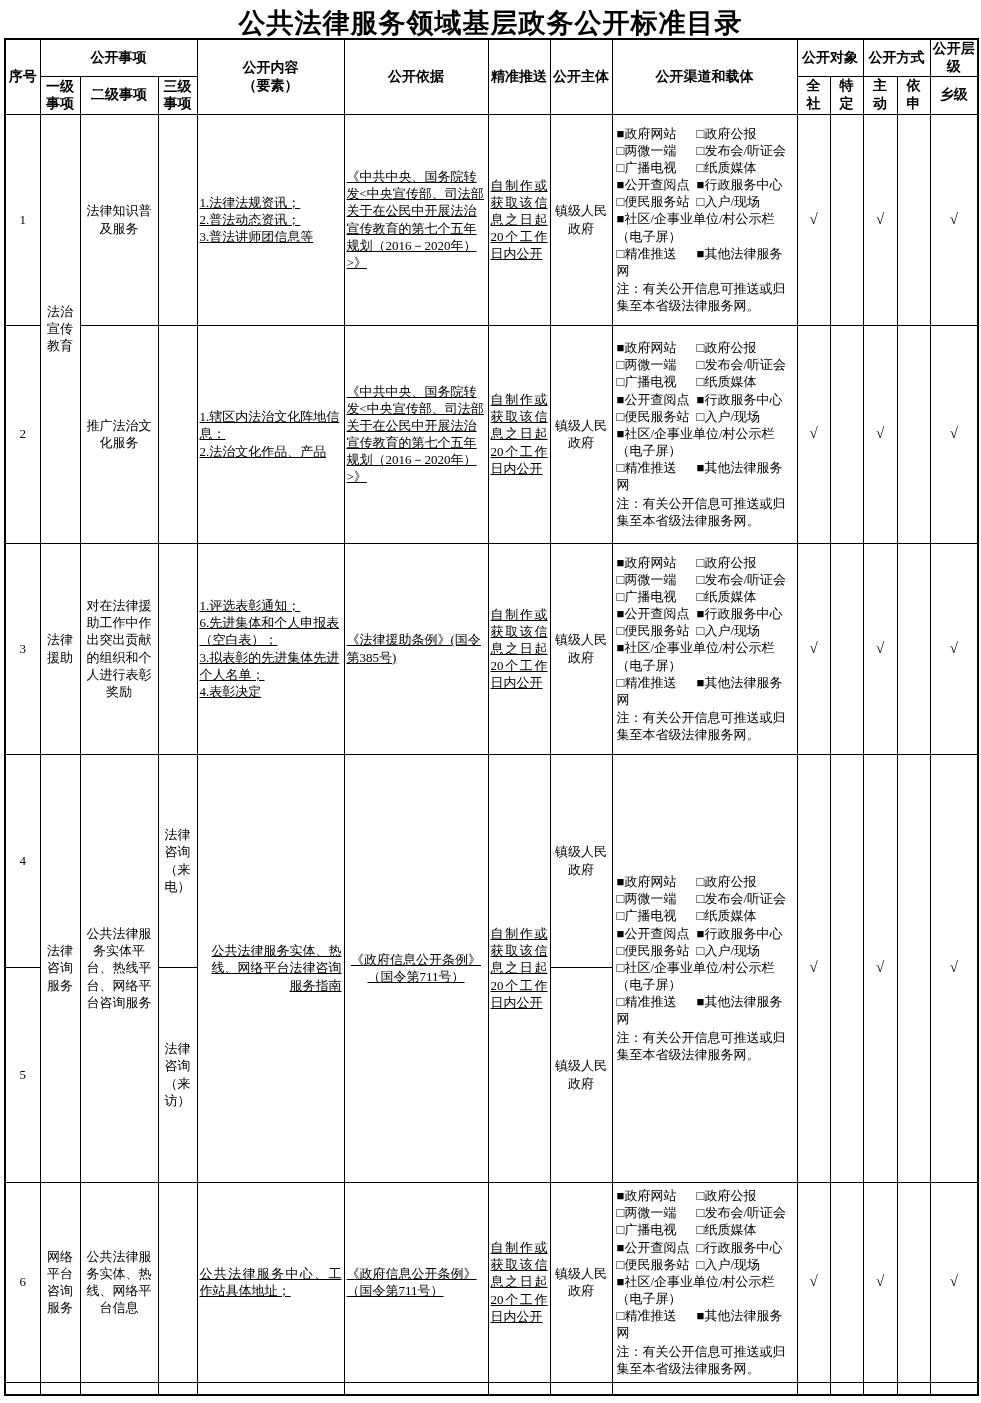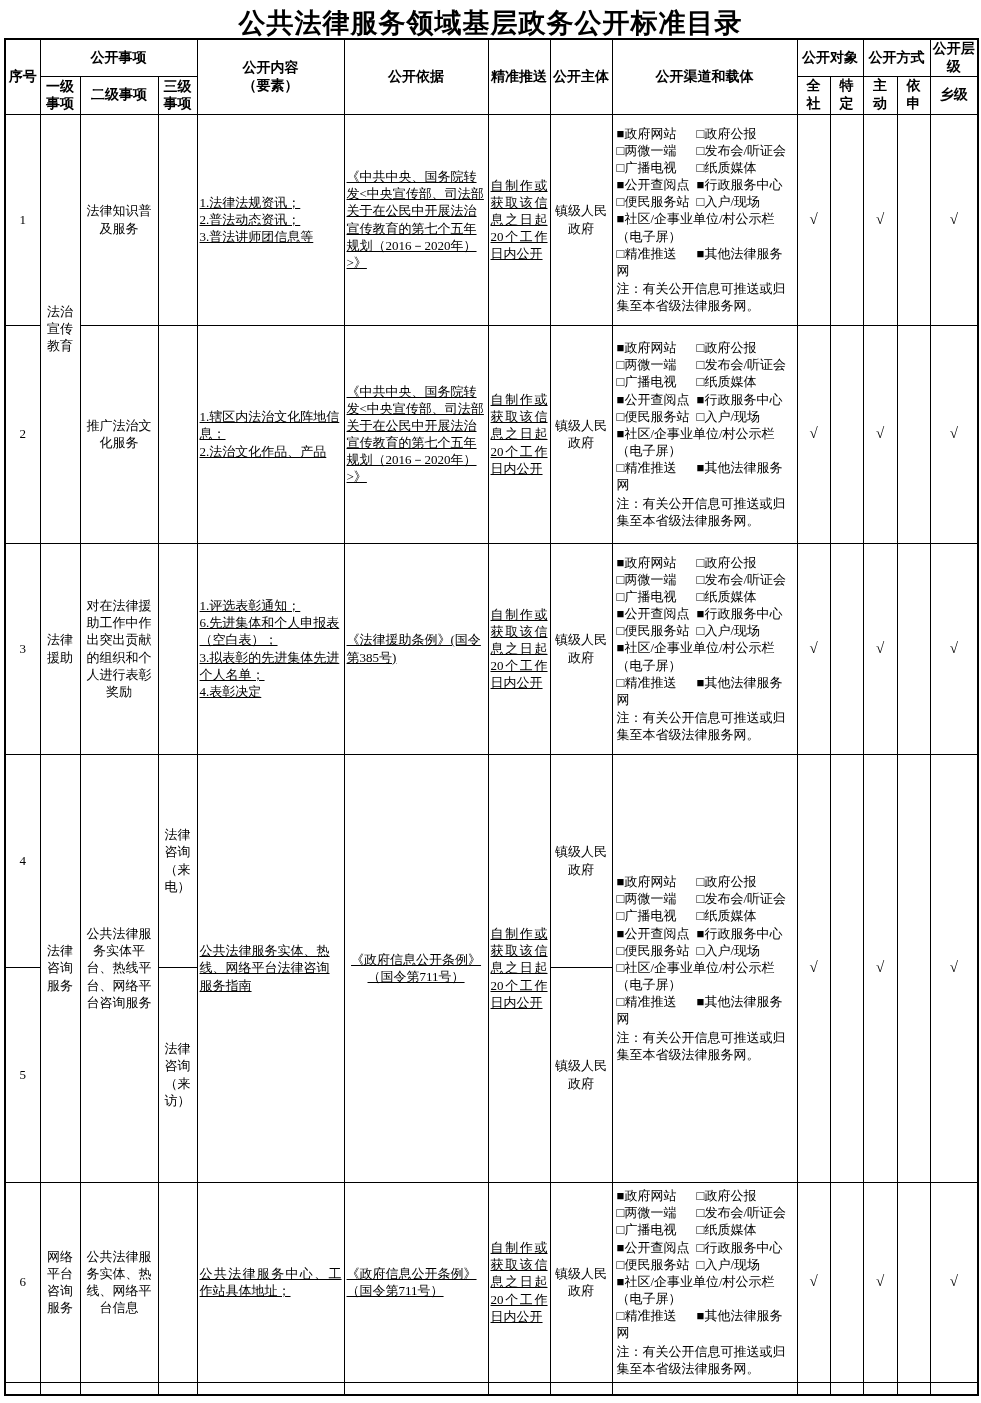--- a/index.html
+++ b/index.html
@@ -157,21 +157,21 @@
         <td class="c-mark"></td>
         <td class="c-mark">√</td>
         <td class="c-mark"></td>
         <td class="c-mark">√</td>
       </tr>
       <tr style="height: 213px;">
         <td class="c-no">4</td>
         <td class="c-l1" rowspan="2">法律咨询服务</td>
         <td class="c-l2" rowspan="2">公共法律服务实体平台、热线平台、网络平台咨询服务</td>
         <td class="c-l3">法律咨询（来电）</td>
-        <td class="c-content" rowspan="2" style="text-align: left;">
+        <td class="c-content" rowspan="2" style="text-align: right;">
           <div>公共法律服务实体、热线、网络平台法律咨询服务指南</div>
         </td>
         <td class="c-basis" rowspan="2" style="text-align: center;">《政府信息公开条例》（国令第711号）</td>
         <td class="c-time" rowspan="2">自制作或获取该信息之日起20个工作日内公开</td>
         <td class="c-subject">镇级人民政府</td>
         <td class="c-channels" rowspan="2">
           <div class="ch-line"><span class="ch-item ch-first">■政府网站</span><span class="ch-item">□政府公报</span></div>
           <div class="ch-line"><span class="ch-item ch-first">□两微一端</span><span class="ch-item">□发布会/听证会</span></div>
           <div class="ch-line"><span class="ch-item ch-first">□广播电视</span><span class="ch-item">□纸质媒体</span></div>
           <div class="ch-line"><span class="ch-item ch-first">■公开查阅点</span><span class="ch-item">■行政服务中心</span></div>

